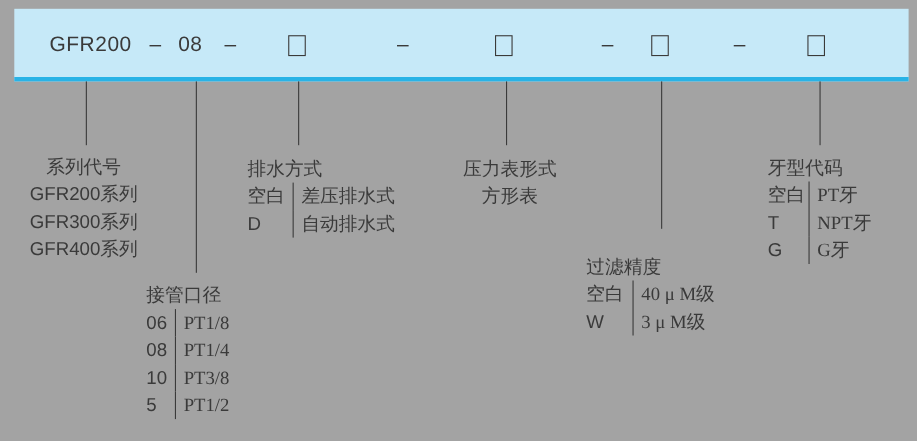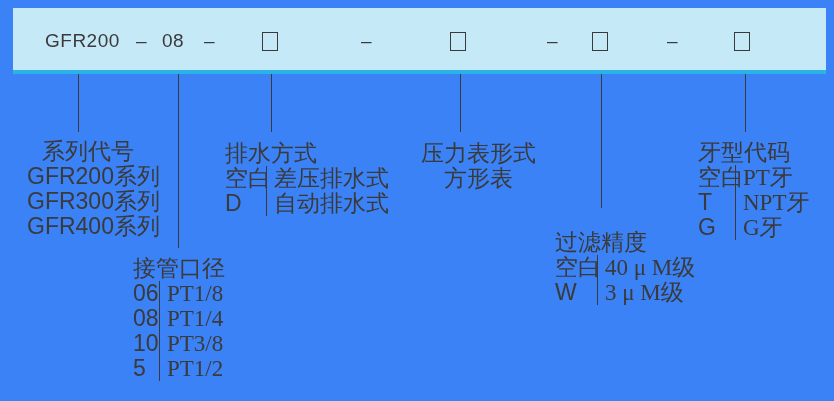--- a/index.html
+++ b/index.html
@@ -1,20 +1,20 @@
 <!DOCTYPE html>
 <html><head>
 <meta charset="utf-8">
 <style>
   html, body { margin: 0; padding: 0; background: #ffffff; }
   .canvas {
     position: relative;
     width: 834px;
     height: 401px;
-    background: #3b82f6;
+    background: #a3a3a3;
     font-family: "Liberation Sans", "DejaVu Sans", sans-serif;
     color: #3a3a3a;
     overflow: hidden;
   }
   
   .band {
     position: absolute;
     left: 13px; top: 8px;
     width: 813px; height: 62px;
     background: #c6e9f8;
@@ -37,21 +37,21 @@
   }
   
   .vline {
     position: absolute;
     width: 1px;
     background: #3a3a3a;
   }
   
   .block {
     position: absolute;
-    font-size: 23px;
+    font-size: 17px;
     line-height: 25px;
     white-space: nowrap;
   }
   .trow { display: flex; }
   .code { border-right: 1.5px solid #3a3a3a; }
   .desc { padding-left: 7px; font-family: Liberation Serif, serif; }
   .plain-row { display: block; text-align: center; }
   .series-block .hdr { padding-left: 15px; }
   .drain-block .code { width: 41px; }
   .port-block .code { width: 26px; }
@@ -117,21 +117,21 @@
     <div class="trow">
       <span class="code">T</span>
       <span class="desc">NPT牙</span>
     </div>
     <div class="trow">
       <span class="code">G</span>
       <span class="desc">G牙</span>
     </div>
   </div>
 
-  <div class="block filtration-block" style="left:555px; top:230px">
+  <div class="block filtration-block" style="left:533px; top:230px">
     <div class="hdr">过滤精度</div>
     <div class="trow">
       <span class="code">空白</span>
       <span class="desc">40 μ M级</span>
     </div>
     <div class="trow">
       <span class="code">W</span>
       <span class="desc">3 μ M级</span>
     </div>
   </div>

